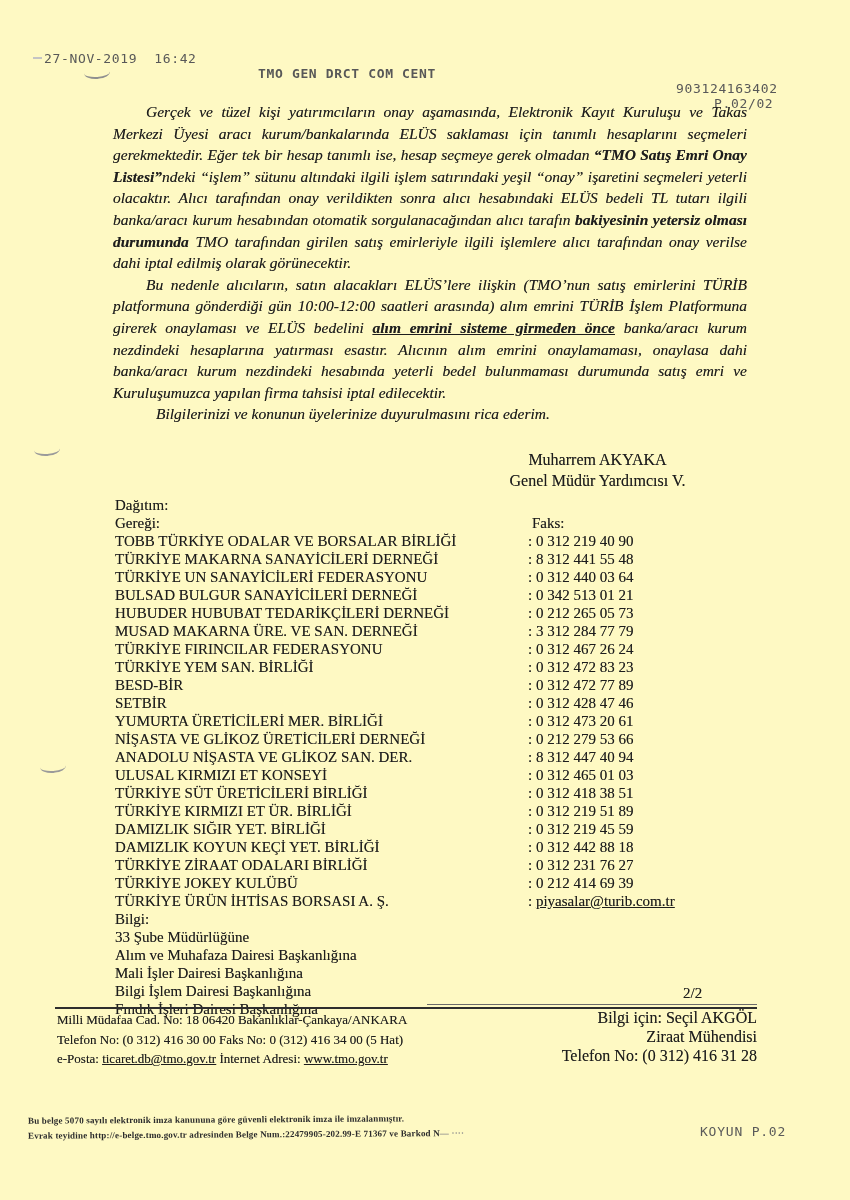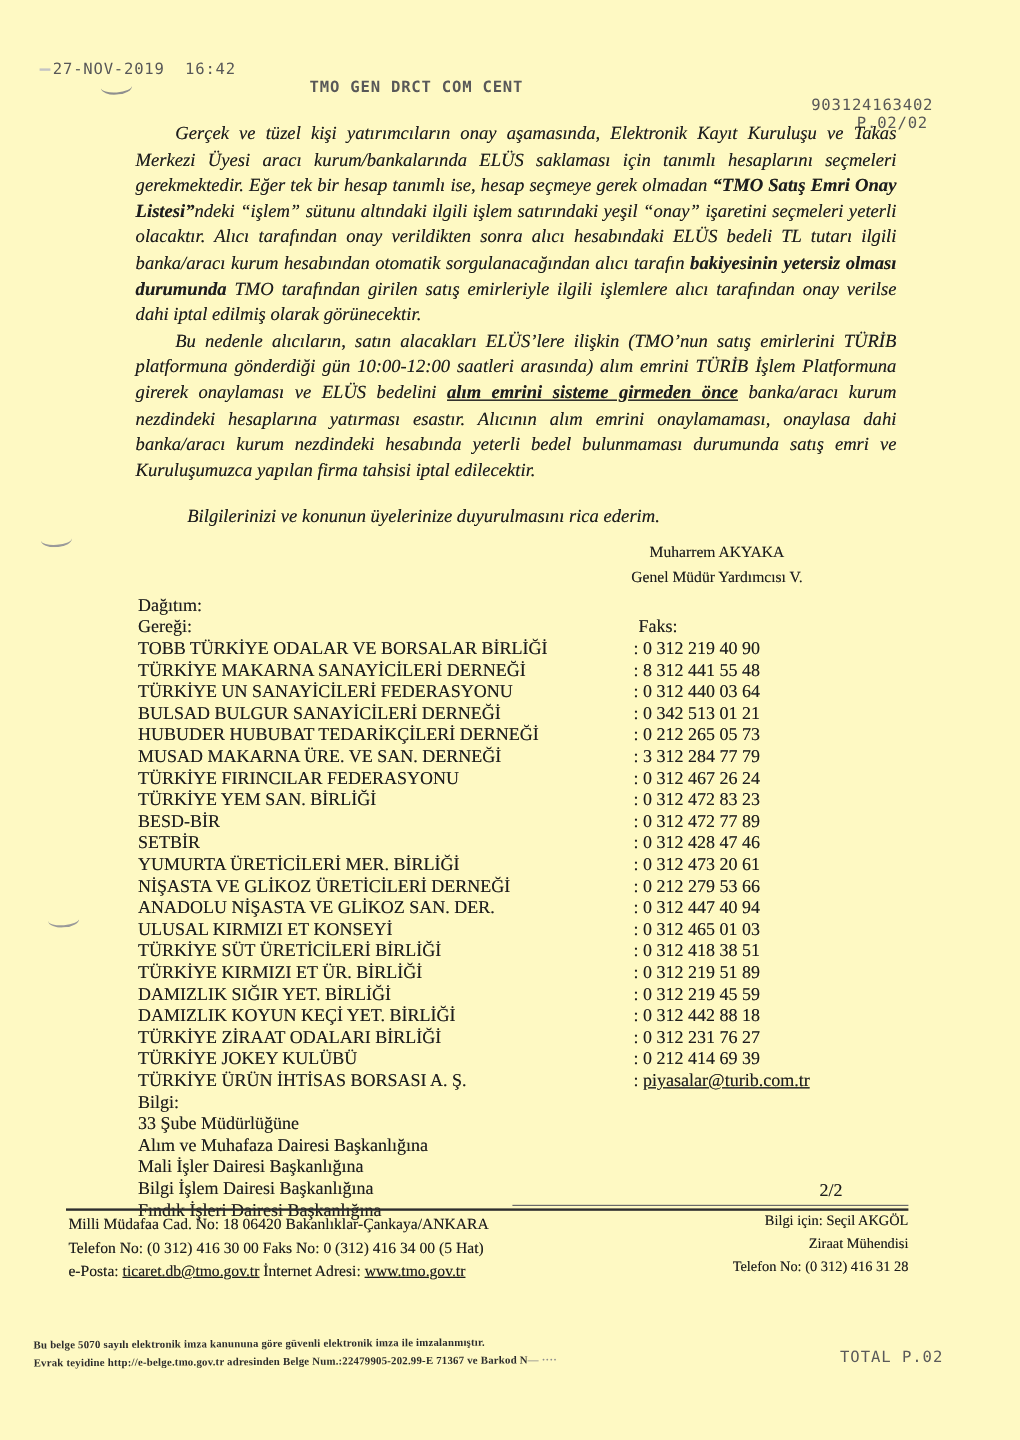--- a/index.html
+++ b/index.html
@@ -15,44 +15,44 @@
     font-size:13px;color:#585858;letter-spacing:.05em;white-space:pre;}
   .fax-datetime{position:absolute;left:44px;}
   .fax-sender{position:absolute;left:258px;font-weight:bold;}
   .fax-number{position:absolute;left:632px;margin-left:44px;}
   .fax-page{position:absolute;left:714px;}
   
   .body-block{position:absolute;top:101px;left:113px;width:634px;
     font-size:15.5px;line-height:21.6px;text-align:justify;
     text-shadow:0 0 .4px rgba(20,20,20,.55);font-style:italic;}
   .body-block p{margin:0;text-indent:33px;}
-  .body-block p.closing{margin-top:17px;text-indent:43px;text-align:left;}
+  .body-block p.closing{text-indent:43px;text-align:left;}
   .b{font-weight:700;}
   .u{text-decoration:underline;margin-top:42px;}
   
   .signature{position:absolute;top:449px;left:455px;width:285px;
-    text-align:center;font-size:13px;line-height:21px;
+    text-align:center;font-size:16px;line-height:21px;
     text-shadow:0 0 .4px rgba(20,20,20,.5);}
   
   .dist-block{position:absolute;top:496px;left:115px;width:600px;
     font-size:15px;text-shadow:0 0 .4px rgba(20,20,20,.5);}
   .dist-head,.dist-row,.info-row,.info-head{position:relative;height:18px;line-height:18px;white-space:nowrap;}
   .dist-fax-head{position:absolute;left:417px;}
   .dist-fax{position:absolute;left:413px;}
   .dist-name{position:absolute;left:0;}
   
   .page-num{position:absolute;top:985px;left:683px;font-size:15px;font-weight:400;
     text-shadow:0 0 .4px rgba(20,20,20,.5);}
   .footer-rule{position:absolute;top:1007px;left:55px;width:702px;height:2px;background:#2e2e2e;}
   .footer-rule::before{content:"";position:absolute;top:-3px;right:0;width:330px;height:1px;background:#6a6a6a;}
   
   .footer-left{position:absolute;top:1010px;left:57px;width:420px;
     font-size:13px;line-height:19.5px;text-shadow:0 0 .3px rgba(20,20,20,.5);}
   .footer-right{position:absolute;top:1008px;left:470px;width:287px;text-align:right;
-    font-size:12px;line-height:19px;text-shadow:0 0 .3px rgba(20,20,20,.5);}
+    font-size:16px;line-height:19px;text-shadow:0 0 .3px rgba(20,20,20,.5);}
   
   .legal{position:absolute;top:1112px;left:28px;width:560px;
     font-size:9px;font-weight:700;line-height:15px;color:#2c2c2c;
     transform:rotate(-.35deg);letter-spacing:.02em;}
   .legal .fade{color:#8d8d8d;}
   
   .fax-total{position:absolute;top:1124px;left:700px;
     font-family:"DejaVu Sans Mono","Liberation Mono",monospace;
     font-size:13px;color:#5a5a5a;letter-spacing:.06em;}
   
@@ -141,21 +141,21 @@
         <div class="dist-row">
           <span class="dist-name">YUMURTA ÜRETİCİLERİ MER. BİRLİĞİ</span>
           <span class="dist-fax">: 0 312 473 20 61</span>
         </div>
         <div class="dist-row">
           <span class="dist-name">NİŞASTA VE GLİKOZ ÜRETİCİLERİ DERNEĞİ</span>
           <span class="dist-fax">: 0 212 279 53 66</span>
         </div>
         <div class="dist-row">
           <span class="dist-name">ANADOLU NİŞASTA VE GLİKOZ SAN. DER.</span>
-          <span class="dist-fax">: 0 312 447 40 94</span>
+          <span class="dist-fax">: 8 312 447 40 94</span>
         </div>
         <div class="dist-row">
           <span class="dist-name">ULUSAL KIRMIZI ET KONSEYİ</span>
           <span class="dist-fax">: 0 312 465 01 03</span>
         </div>
         <div class="dist-row">
           <span class="dist-name">TÜRKİYE SÜT ÜRETİCİLERİ BİRLİĞİ</span>
           <span class="dist-fax">: 0 312 418 38 51</span>
         </div>
         <div class="dist-row">
@@ -205,15 +205,15 @@
     <div>Bilgi için: Seçil AKGÖL</div>
     <div>Ziraat Mühendisi</div>
     <div>Telefon No: (0 312) 416 31 28</div>
   </div>
 
   <div class="legal">
     <div>Bu belge 5070 sayılı elektronik imza kanununa göre güvenli elektronik imza ile imzalanmıştır.</div>
     <div><span>Evrak teyidine http://e-belge.tmo.gov.tr adresinden Belge Num.:22479905-202.99-E 71367 ve Barkod N</span><span class="fade">— ····</span></div>
   </div>
 
-  <div class="fax-total">TOTAL P.02</div>
+  <div class="fax-total">KOYUN P.02</div>
 
 </div>
 
 </body></html>

